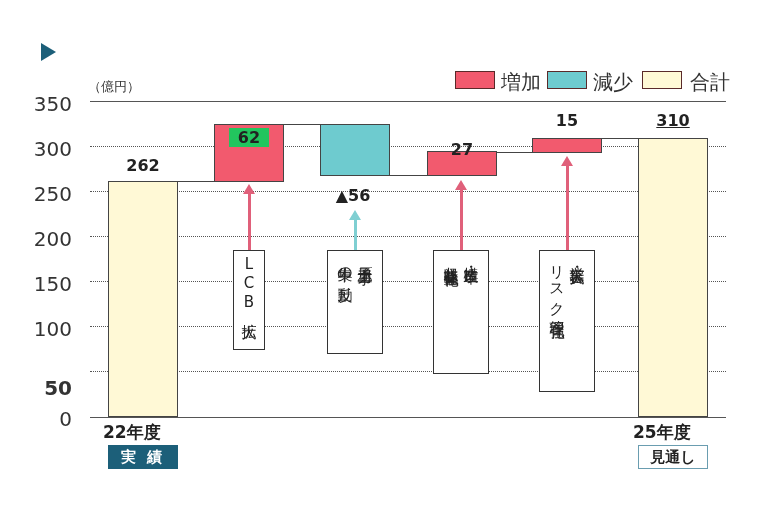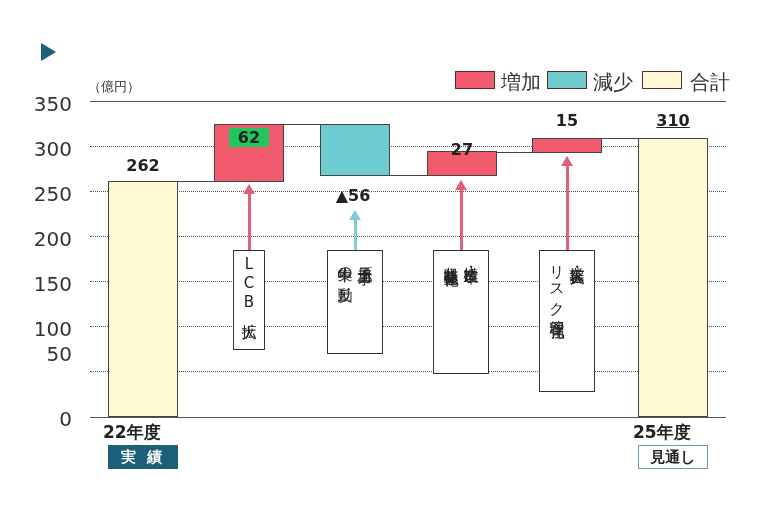--- a/index.html
+++ b/index.html
@@ -41,21 +41,21 @@
   <div class="leg-label" style="left:690px;top:69px;">合計</div>
 </div>
 
 <div>
   <div class="ytick" style="top:92px;">350</div>
   <div class="ytick" style="top:137px;">300</div>
   <div class="ytick" style="top:182px;">250</div>
   <div class="ytick" style="top:227px;">200</div>
   <div class="ytick" style="top:272px;">150</div>
   <div class="ytick" style="top:317px;">100</div>
-  <div class="ytick" style="top:342px;">50</div>
+  <div class="ytick" style="top:376px;font-weight:bold;">50</div>
   <div class="ytick" style="top:407px;">0</div>
 </div>
 
 <div class="axisline" style="left:90px;width:636px;top:101px;"></div>
 <div class="grid" style="top:146px;"></div>
 <div class="grid" style="top:191px;"></div>
 <div class="grid" style="top:236px;"></div>
 <div class="grid" style="top:281px;"></div>
 <div class="grid" style="top:326px;"></div>
 <div class="grid" style="top:371px;"></div>

